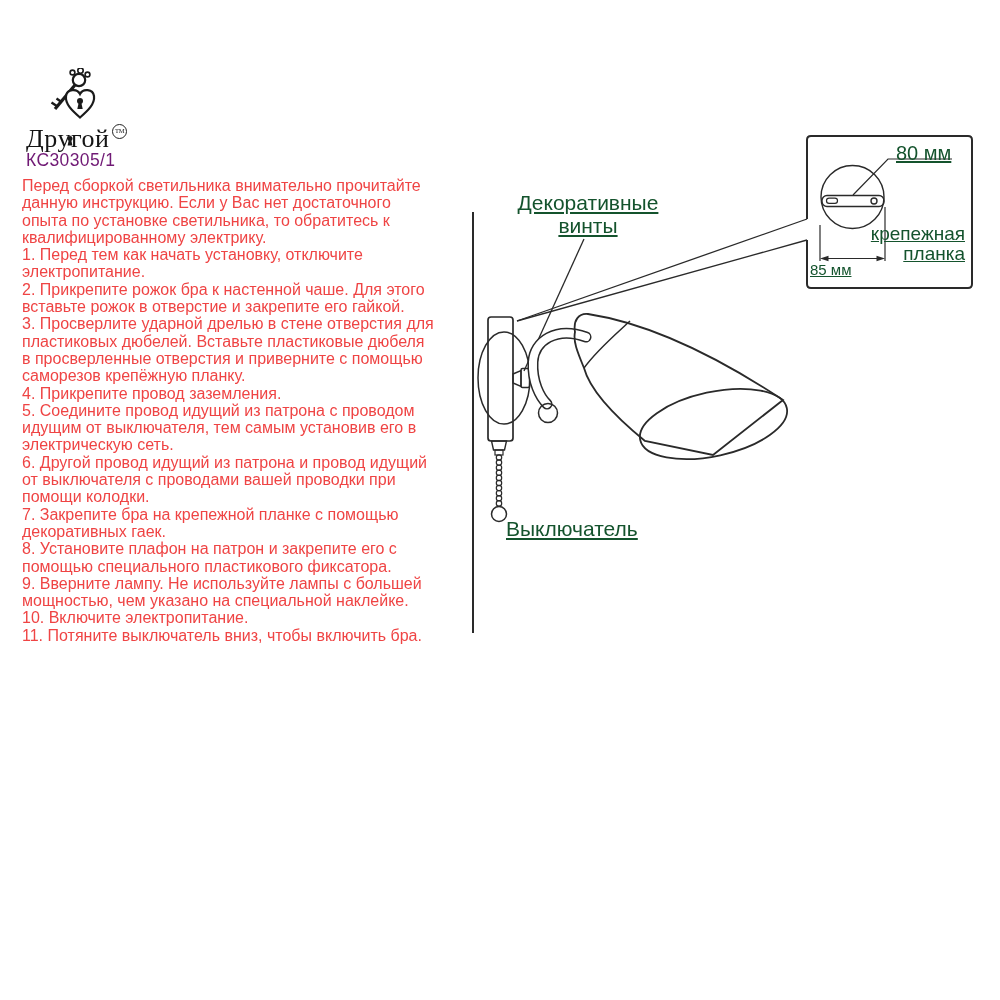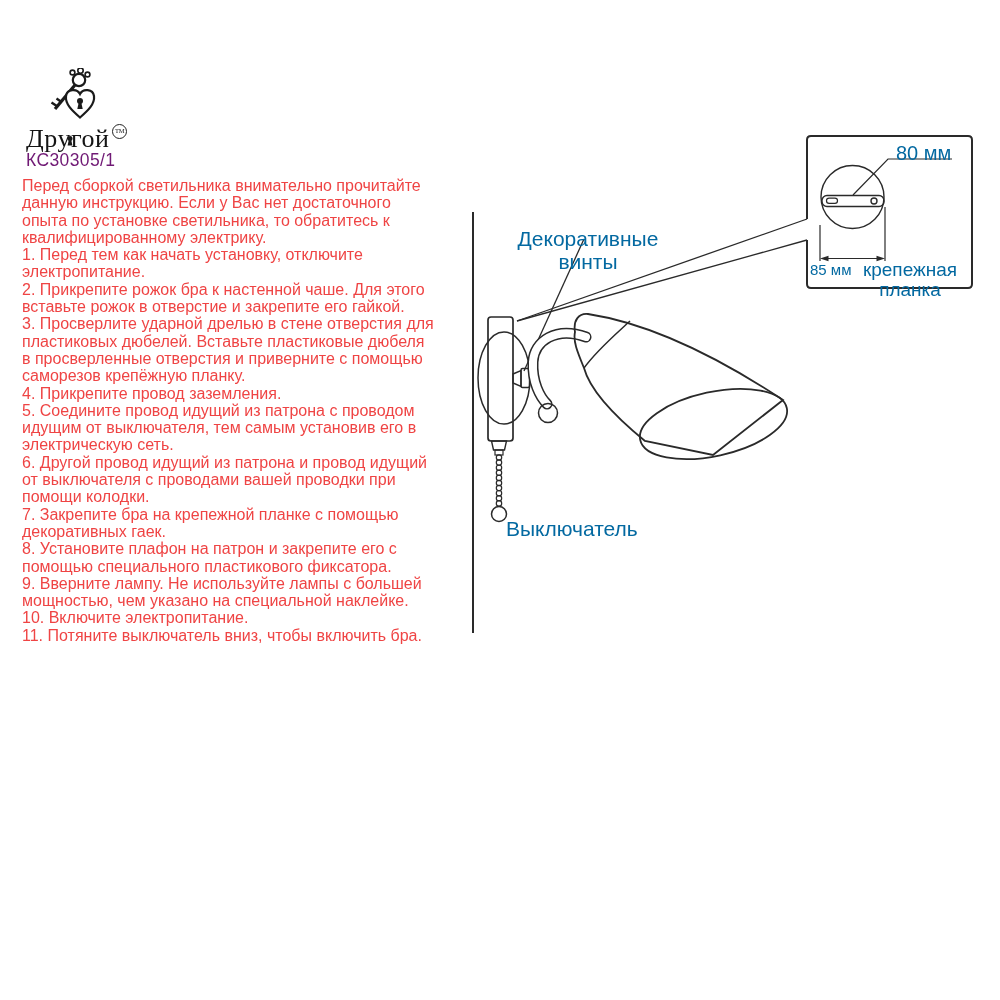--- a/index.html
+++ b/index.html
@@ -1,33 +1,33 @@
 <!DOCTYPE html>
 <html><head>
 <meta charset="utf-8">
 <style>
   * { margin:0; padding:0; box-sizing:border-box; }
   html,body { width:1000px; height:1000px; background:#ffffff; }
   body { position:relative; font-family:"Liberation Sans", sans-serif; color:#161616; overflow:hidden; }
   .abs { position:absolute; }
-  .pre { white-space:pre-line;margin-top:36px; }
+  .pre { white-space:pre-line; }
 
   .brand-row { left:26px; top:124px; font-family:"Liberation Serif", serif; font-size:26px; letter-spacing:.5px; color:#141414; }
   .tm-badge { display:inline-block; vertical-align:14px; margin-left:3px; width:15px; height:15px; border:1.2px solid #222; border-radius:50%;
               font-family:"Liberation Serif", serif; font-size:6.5px; line-height:12.5px; text-align:center; letter-spacing:0; }
   .model { left:26px; top:150px; font-size:17.5px; letter-spacing:.4px; color:#701a75; }
 
   .instructions { left:22px; top:177px; width:452px; font-size:16px; line-height:17.3px; white-space:pre; color:#ef4444; }
 
-  .lbl { color:#0369a1; }
+  .lbl { color:#14532d;text-decoration:underline; }
   .lbl-screws { left:498px; top:192px; width:180px; text-align:center; font-size:21px; line-height:22.5px; }
   .lbl-switch { left:506px; top:477px; font-size:21px;margin-top:40px; }
   .lbl-80 { left:896px; top:142px; font-size:20px; }
   .lbl-85 { left:810px; top:261px; font-size:15px; }
-  .lbl-plate { left:855px; top:224px; width:110px; text-align:center; font-size:19px; line-height:19.5px; }
+  .lbl-plate { left:855px; top:224px; width:110px; text-align:right; font-size:19px; line-height:19.5px; }
 
   svg .ln { stroke:#2a2a2a; fill:none; }
 </style>
 </head>
 <body>
 
 <svg class="abs" style="left:46px; top:68px;" width="52" height="56" viewBox="0 0 52 56">
   <g stroke="#1b1b1b" fill="none">
 
     <circle cx="33" cy="12" r="6.2" stroke-width="2.2"></circle>

